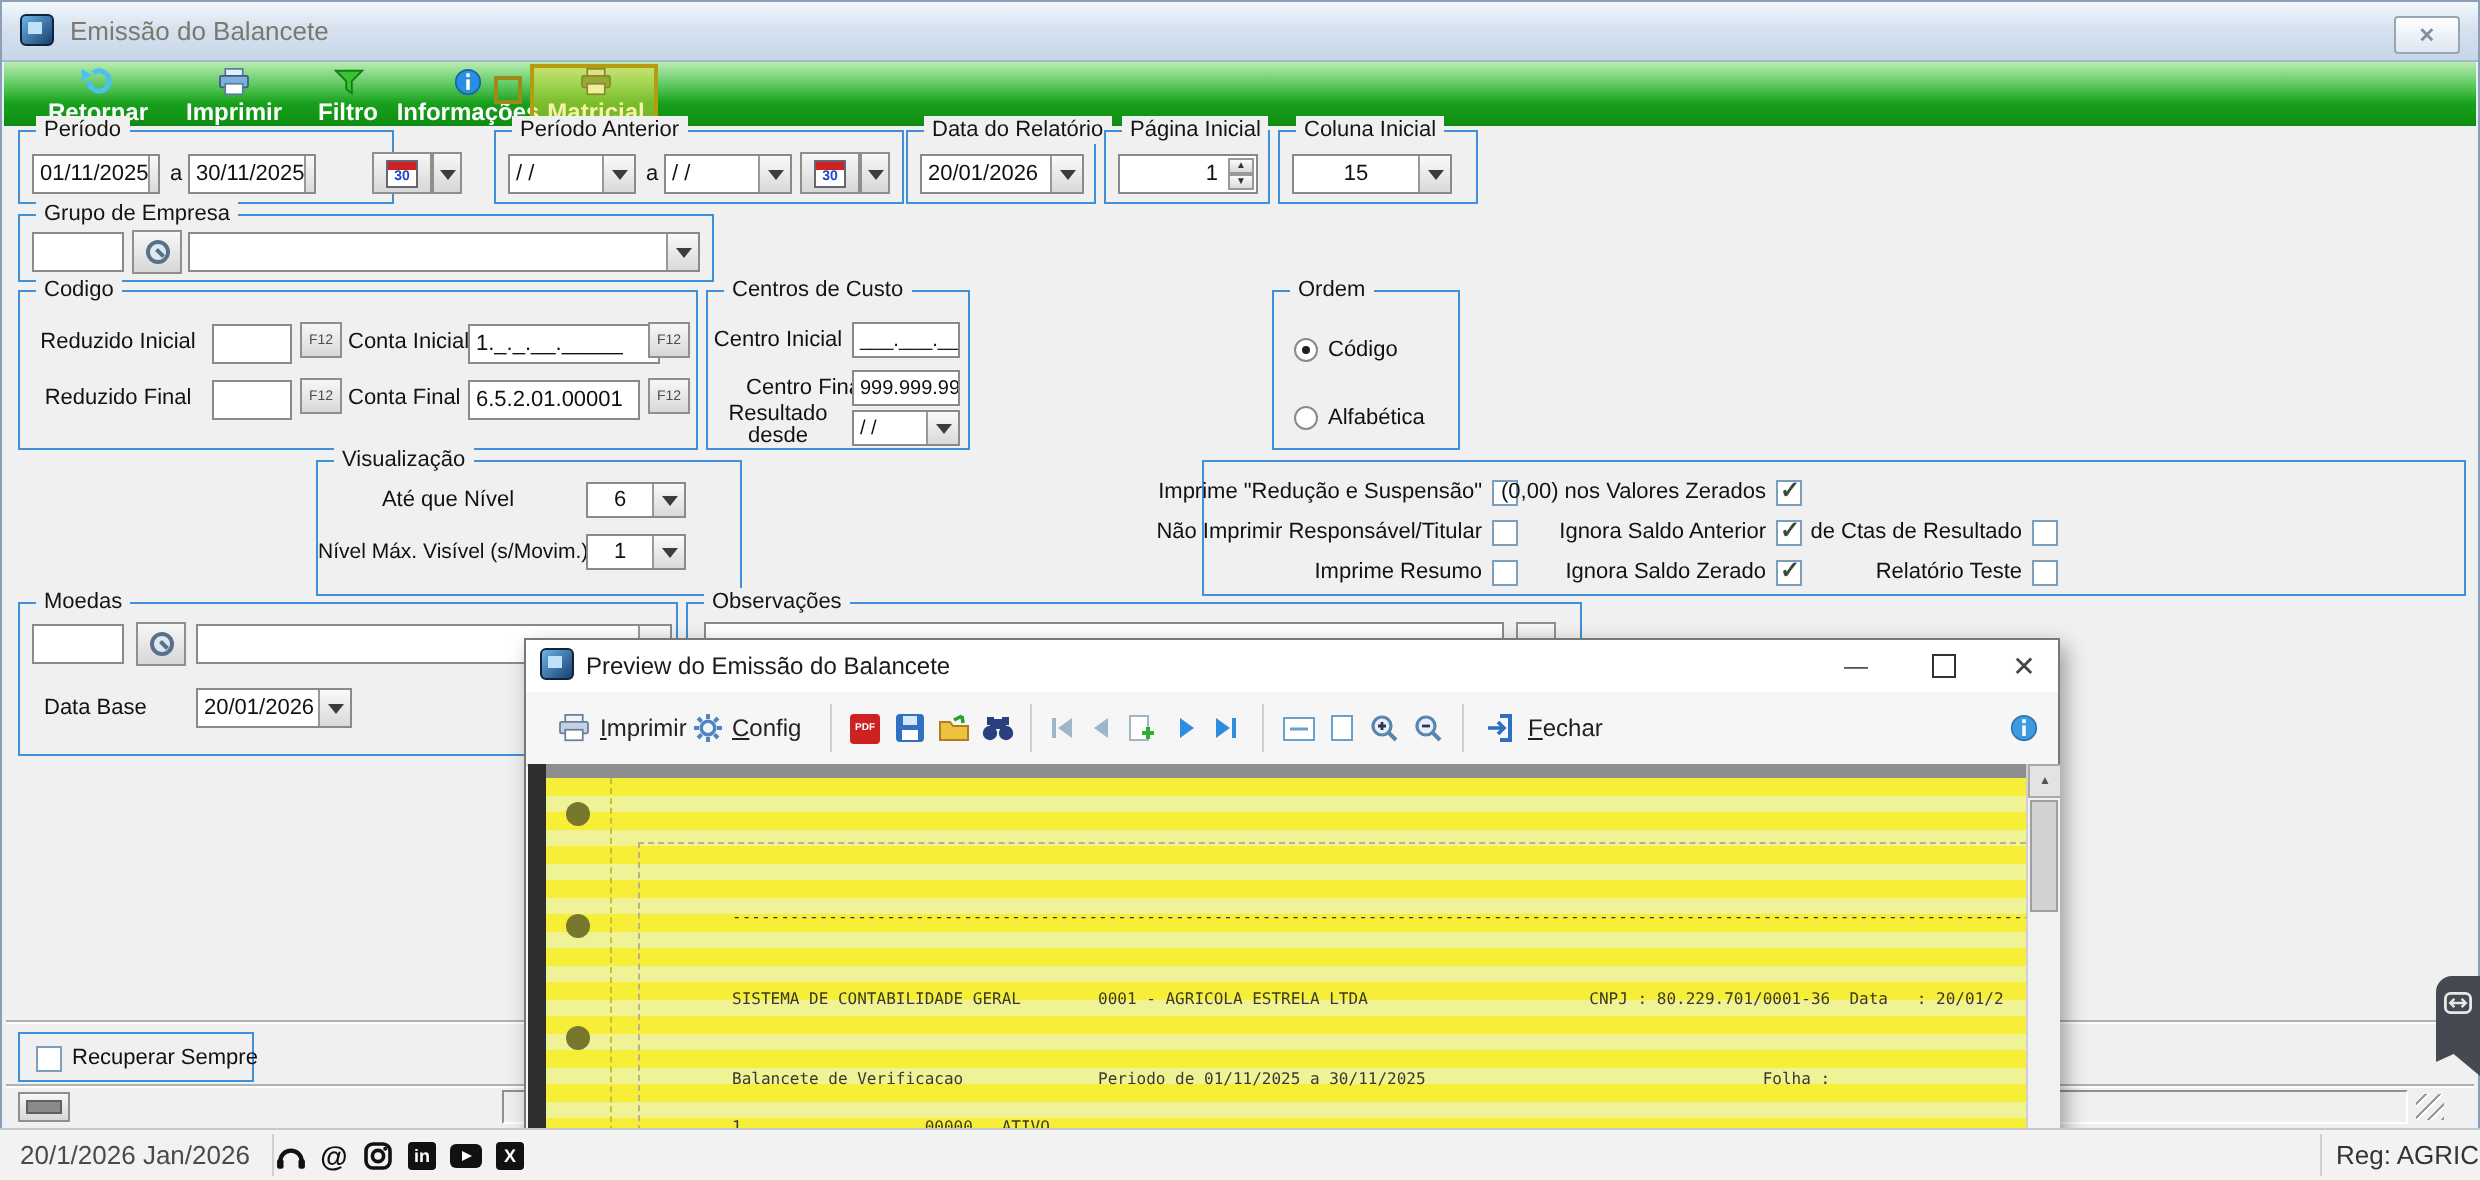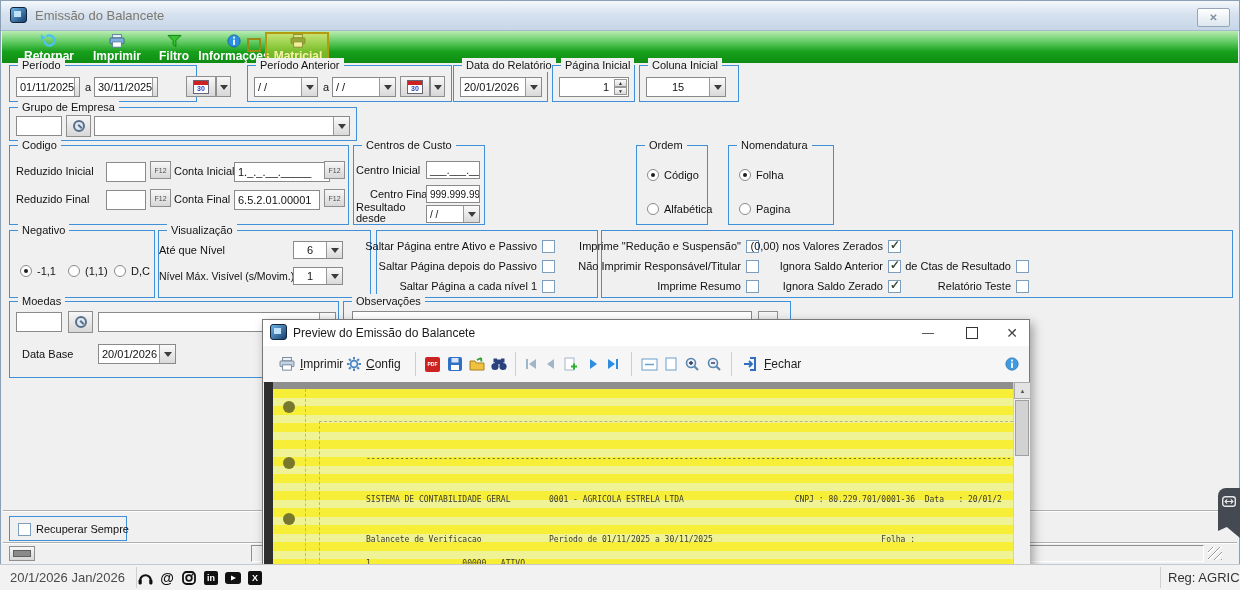--- a/index.html
+++ b/index.html
@@ -33,21 +33,21 @@
        font-size:11px;color:#111;display:flex;align-items:center;padding:0 3px;overflow:hidden;white-space:nowrap}
   .dbtn{width:15px;align-self:stretch;margin:-1px -4px -1px auto;background:linear-gradient(#fafafa,#d9d9d9);
        border:1px solid #999;display:flex;align-items:center;justify-content:center;flex:0 0 15px}
   .dbtn::after{content:"";border:4px solid transparent;border-top:5px solid #3c3c3c;margin-top:5px}
   .val{white-space:nowrap}
   .valr{margin-left:auto;padding-right:3px}
   .btn3d{position:absolute;background:linear-gradient(#f7f7f7,#d7d7d7);border:1px solid #8f8f8f;box-sizing:border-box;
        display:flex;align-items:center;justify-content:center}
   .f12{font-size:7px;color:#4c4c4c;letter-spacing:0}
   .lab{position:absolute;font-size:11px;color:#111;white-space:nowrap}
-  .labr{text-align:left}
+  .labr{text-align:center}
   .cb{width:13px;height:13px;background:#fff;border:1px solid #7b9ebd;box-sizing:border-box;position:relative;flex:0 0 13px}
   .cb.on::after{content:"✓";position:absolute;left:1px;top:-3px;font-size:12px;font-weight:bold;color:#3c4a3c}
   .rad{width:12px;height:12px;border-radius:50%;background:#fff;border:1px solid #8a8a8a;box-sizing:border-box;position:relative;flex:0 0 12px}
   .rad.on::after{content:"";position:absolute;left:3px;top:3px;width:4px;height:4px;border-radius:50%;background:#1f1f1f}
   .pair{position:absolute;display:flex;align-items:center;gap:5px;height:14px}
   .pair .pl{font-size:11px;color:#111;white-space:nowrap}
   .mag{position:relative}
   .mag b{display:block;width:8px;height:8px;border:2px solid #5a6f8a;border-radius:50%;background:#dce8f2}
   .mag i{position:absolute;width:2px;height:5px;background:#5a6f8a;transform:rotate(-45deg);right:4px;bottom:3px}
   .cal{width:16px;height:14px;background:#fff;border:1px solid #667;position:relative;box-sizing:border-box}
@@ -281,89 +281,49 @@
     <span class="lab labr" style="left:2px;top:56px;width:66px;font-size:11px;line-height:11px">
       <span>Resultado</span><br><span>desde</span>
     </span>
     <div class="fld" style="left:72px;top:59px;width:54px;height:18px;font-size:10px">
       <span class="val">/ /</span>
       <span class="dbtn"></span>
     </div>
   </div>
 
 
-  <div class="grp" style="left:635px;top:144px;width:72px;height:80px">
+  <div class="grp" style="left:635px;top:144px;width:94px;height:80px">
     <span class="lg">Ordem</span>
     <div class="pair" style="left:10px;top:22px">
       <span class="rad on"></span>
       <span class="pl">Código</span>
     </div>
     <div class="pair" style="left:10px;top:56px">
       <span class="rad"></span>
       <span class="pl">Alfabética</span>
     </div>
   </div>
 
-  <div class="grp" style="left:727px;top:144px;width:106px;height:80px">
-    <span class="lg">Nomendatura</span>
-    <div class="pair" style="left:10px;top:22px">
-      <span class="rad on"></span>
-      <span class="pl">Folha</span>
-    </div>
-    <div class="pair" style="left:10px;top:56px">
-      <span class="rad"></span>
-      <span class="pl">Pagina</span>
-    </div>
-  </div>
-
-
-  <div class="grp" style="left:8px;top:229px;width:146px;height:68px">
-    <span class="lg">Negativo</span>
-    <div class="pair" style="left:10px;top:33px">
-      <span class="rad on"></span>
-      <span class="pl">-1,1</span>
-    </div>
-    <div class="pair" style="left:58px;top:33px">
-      <span class="rad"></span>
-      <span class="pl">(1,1)</span>
-    </div>
-    <div class="pair" style="left:104px;top:33px">
-      <span class="rad"></span>
-      <span class="pl">D,C</span>
-    </div>
-  </div>
+
+
 
   <div class="grp" style="left:157px;top:229px;width:213px;height:68px">
     <span class="lg">Visualização</span>
     <span class="lab labr" style="left:0px;top:13px;width:130px">Até que Nível</span>
     <div class="fld" style="left:134px;top:10px;width:50px;height:18px">
       <span class="val valr">6</span>
       <span class="dbtn"></span>
     </div>
     <span class="lab labr" style="left:0px;top:39px;width:130px;font-size:10.5px">Nível Máx. Visível (s/Movim.)</span>
     <div class="fld" style="left:134px;top:36px;width:50px;height:18px">
       <span class="val valr">1</span>
       <span class="dbtn"></span>
     </div>
   </div>
 
-  <div class="grp" style="left:375px;top:229px;width:222px;height:68px">
-    <div class="pair" style="right:42px;top:8px">
-      <span class="pl">Saltar Página entre Ativo e Passivo</span>
-      <span class="cb"></span>
-    </div>
-    <div class="pair" style="right:42px;top:28px">
-      <span class="pl">Saltar Página depois do Passivo</span>
-      <span class="cb"></span>
-    </div>
-    <div class="pair" style="right:42px;top:48px">
-      <span class="pl">Saltar Página a cada nível 1</span>
-      <span class="cb"></span>
-    </div>
-  </div>
 
   <div class="grp" style="left:600px;top:229px;width:632px;height:68px">
     <div class="pair" style="right:473px;top:8px">
       <span class="pl">Imprime "Redução e Suspensão"</span>
       <span class="cb"></span>
     </div>
     <div class="pair" style="right:331px;top:8px">
       <span class="pl">(0,00) nos Valores Zerados</span>
       <span class="cb on"></span>
     </div>

